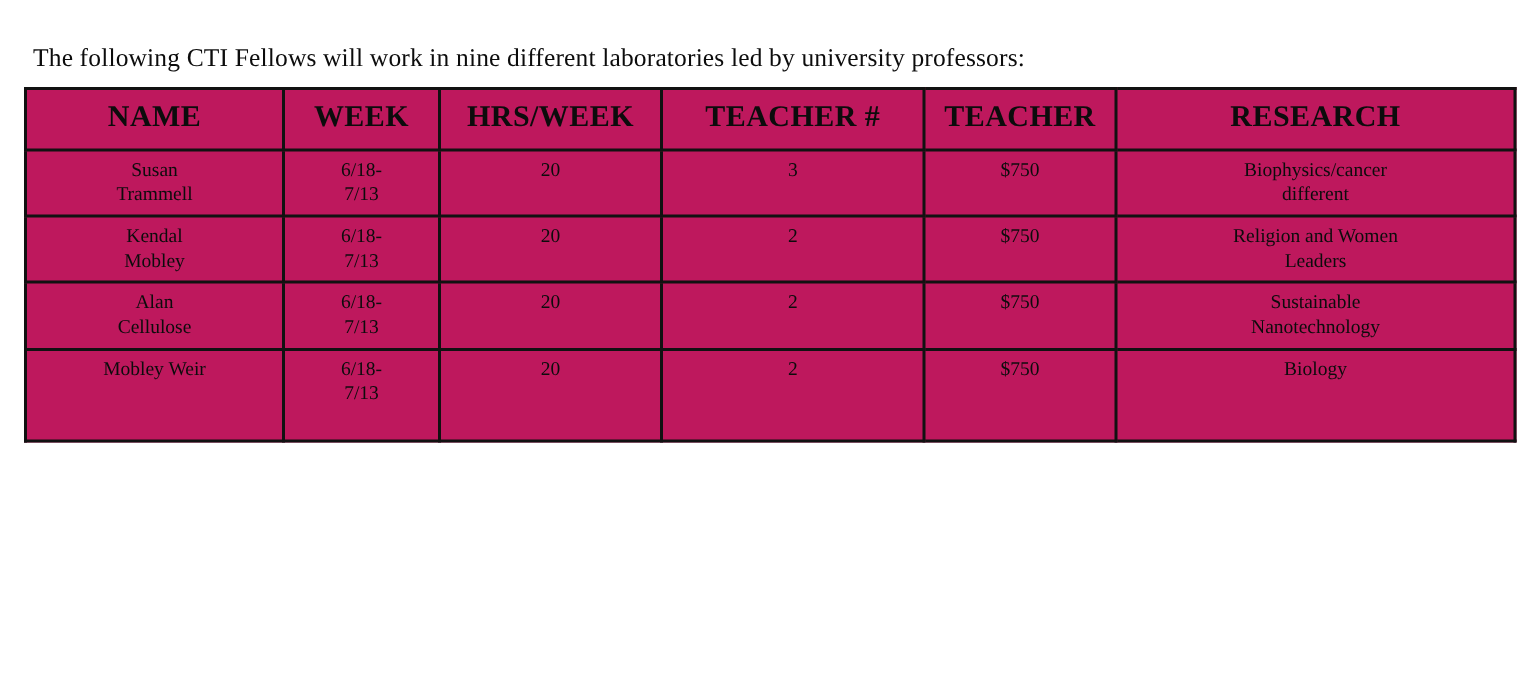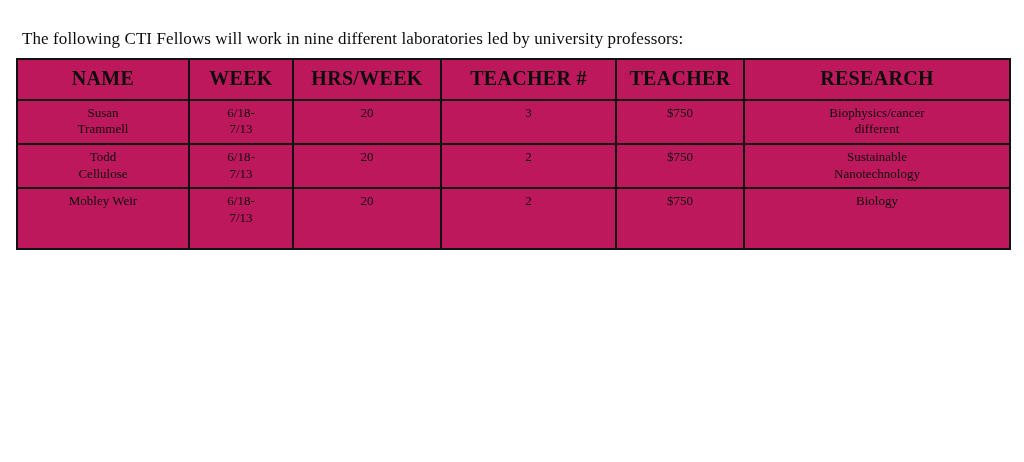--- a/index.html
+++ b/index.html
@@ -110,24 +110,41 @@
         </td>
         <td class="hrs">20</td>
         <td class="teacher">3</td>
         <td class="stipend">$750</td>
         <td class="research">
           <span class="cellbreak">Biophysics/cancer</span>
           <span class="cellbreak">different</span>
         </td>
       </tr>
 
+      <tr>
+        <td class="name">
+          <span class="cellbreak">Kendal</span>
+          <span class="cellbreak">Mobley</span>
+        </td>
+        <td class="dates">
+          <span class="cellbreak">6/18-</span>
+          <span class="cellbreak">7/13</span>
+        </td>
+        <td class="hrs">20</td>
+        <td class="teacher">2</td>
+        <td class="stipend">$750</td>
+        <td class="research">
+          <span class="cellbreak">Religion and Women</span>
+          <span class="cellbreak">Leaders</span>
+        </td>
+      </tr>
 
       <tr>
         <td class="name">
-          <span class="cellbreak">Todd</span>
+          <span class="cellbreak">Alan</span>
           <span class="cellbreak">Cellulose</span>
         </td>
         <td class="dates">
           <span class="cellbreak">6/18-</span>
           <span class="cellbreak">7/13</span>
         </td>
         <td class="hrs">20</td>
         <td class="teacher">2</td>
         <td class="stipend">$750</td>
         <td class="research">

